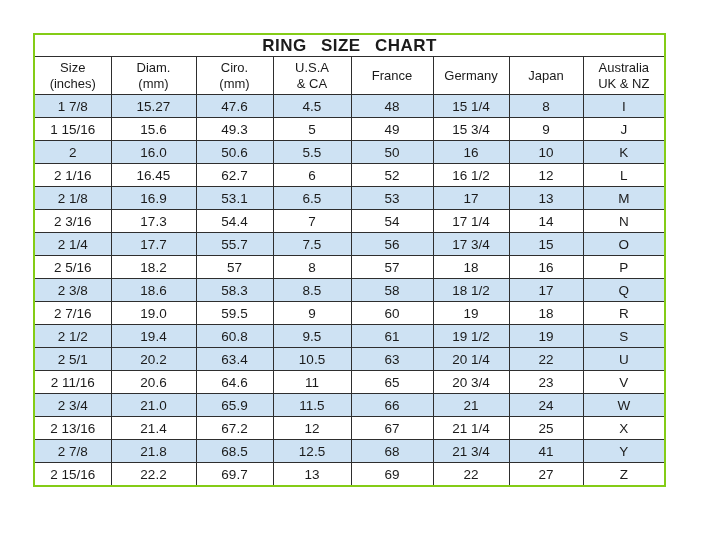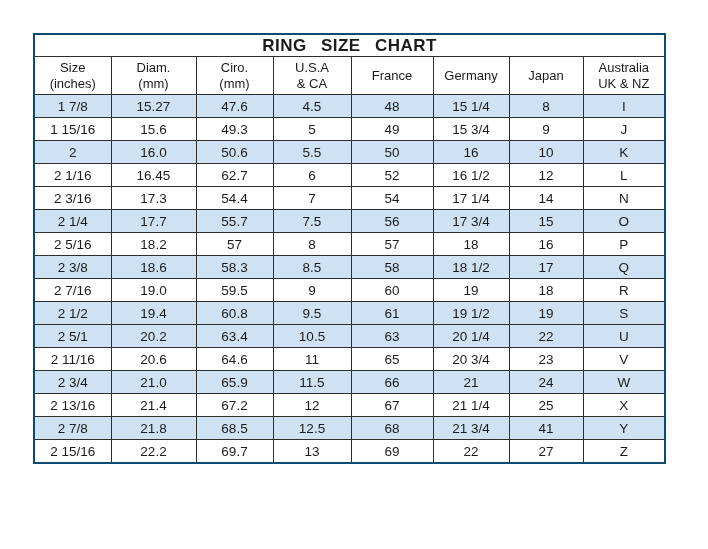--- a/index.html
+++ b/index.html
@@ -15,21 +15,21 @@
     overflow: hidden;
   }
   table.ring-chart {
     position: absolute;
     left: 33px;
     top: 33px;
     width: 631px;
     border-collapse: collapse;
     table-layout: fixed;
     background: #ffffff;
-    border: 2px solid #0c4a6e;
+    border: 2px solid #84cc16;
   }
   table.ring-chart th,
   table.ring-chart td {
     border: 1px solid #2e2e2e;
     text-align: center;
     vertical-align: middle;
     color: #1b1b1b;
     padding: 0;
     overflow: hidden;
     white-space: nowrap;
@@ -148,20 +148,30 @@
         <tr>
           <td>2 1/16</td>
           <td>16.45</td>
           <td>62.7</td>
           <td>6</td>
           <td>52</td>
           <td>16 1/2</td>
           <td>12</td>
           <td>L</td>
         </tr>
+        <tr class="alt">
+          <td>2 1/8</td>
+          <td>16.9</td>
+          <td>53.1</td>
+          <td>6.5</td>
+          <td>53</td>
+          <td>17</td>
+          <td>13</td>
+          <td>M</td>
+        </tr>
         <tr>
           <td>2 3/16</td>
           <td>17.3</td>
           <td>54.4</td>
           <td>7</td>
           <td>54</td>
           <td>17 1/4</td>
           <td>14</td>
           <td>N</td>
         </tr>

